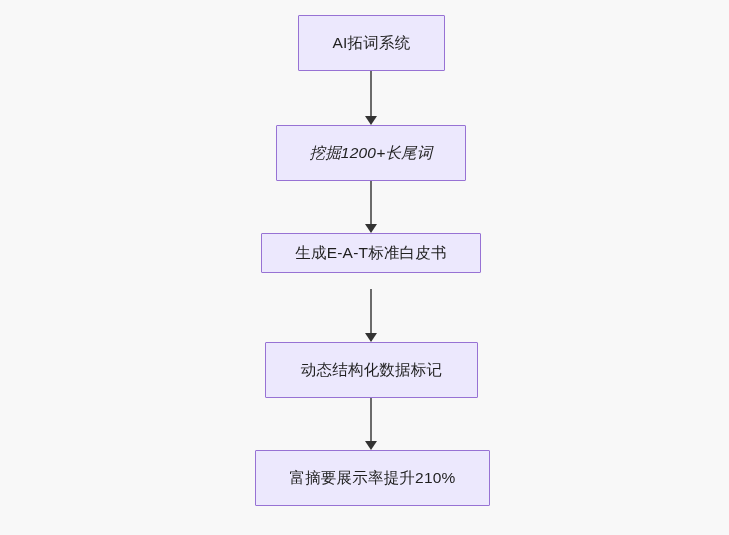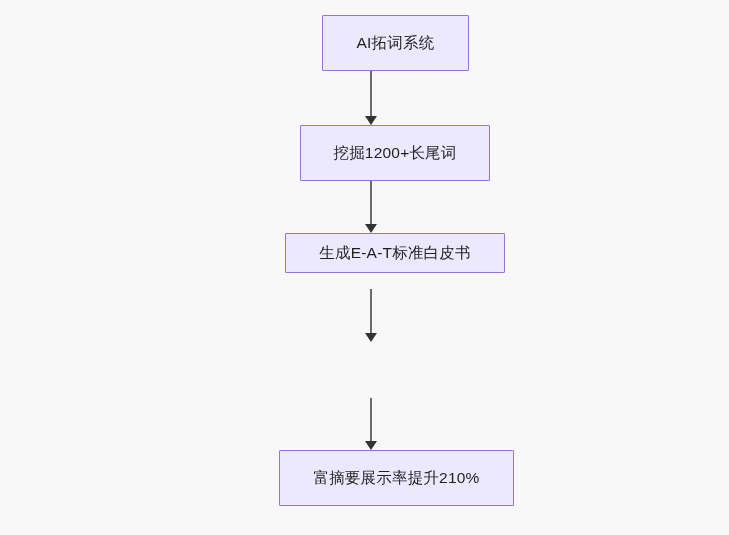--- a/index.html
+++ b/index.html
@@ -25,33 +25,32 @@
   .node {
     position: absolute;
     box-sizing: border-box;
     background: #ece8fd;
     border: 1px solid #9772d4;
     border-radius: 1px;
     display: flex;
     align-items: center;
     justify-content: center;
     z-index: 2;
-    margin-left: 24px;
   }
   .node-label {
     font-size: 15.5px;
     line-height: 1.2;
     color: #1f1f1f;
     letter-spacing: 0.2px;
     white-space: nowrap;
     text-align: center;
   }
 
   .node-1 { left: 298px; top: 15px;  width: 147px; height: 56px; }
-  .node-2 { left: 276px; top: 125px; width: 190px; height: 56px; }
+  .node-2 { left: 276px; top: 125px; width: 190px; height: 56px; font-style: italic; }
   .node-3 { left: 261px; top: 233px; width: 220px; height: 40px; }
   .node-4 { left: 265px; top: 342px; width: 213px; height: 56px; }
   .node-5 { left: 255px; top: 450px; width: 235px; height: 56px; }
 
   
   .edge {
     position: absolute;
     left: 370px;
     width: 2px;
     background: #6b6b6b;
@@ -96,20 +95,23 @@
   <div class="edge edge-2"></div>
   <div class="arrowhead arrowhead-2"></div>
 
   <div class="node node-3">
     <span class="node-label">生成E-A-T标准白皮书</span>
   </div>
 
   <div class="edge edge-3"></div>
   <div class="arrowhead arrowhead-3"></div>
 
+  <div class="node node-4">
+    <span class="node-label">动态结构化数据标记</span>
+  </div>
 
   <div class="edge edge-4"></div>
   <div class="arrowhead arrowhead-4"></div>
 
   <div class="node node-5">
     <span class="node-label">富摘要展示率提升210%</span>
   </div>
 
 </div>
 

